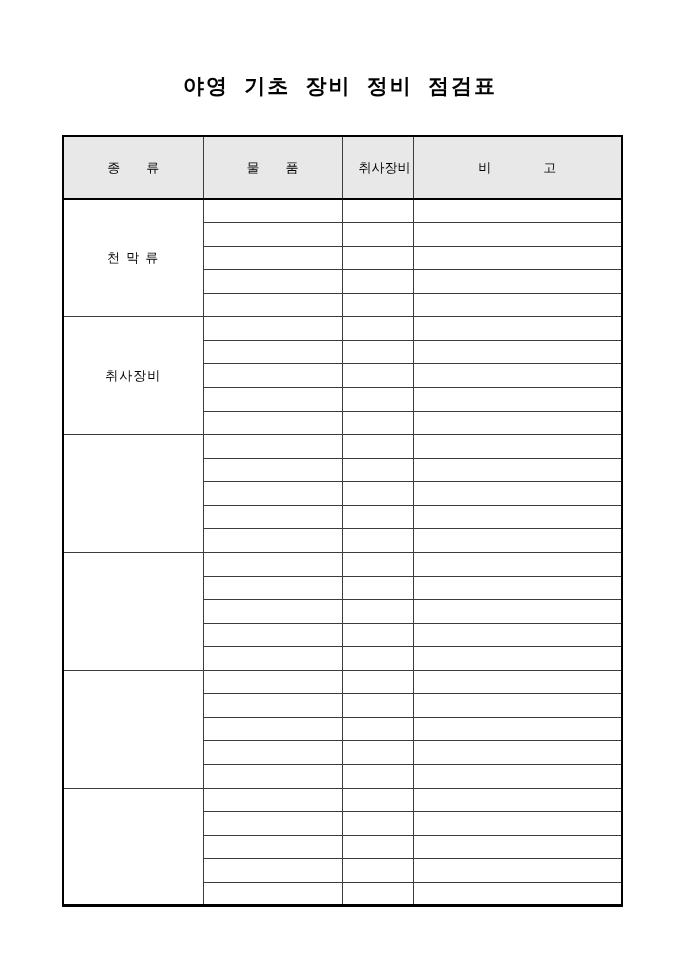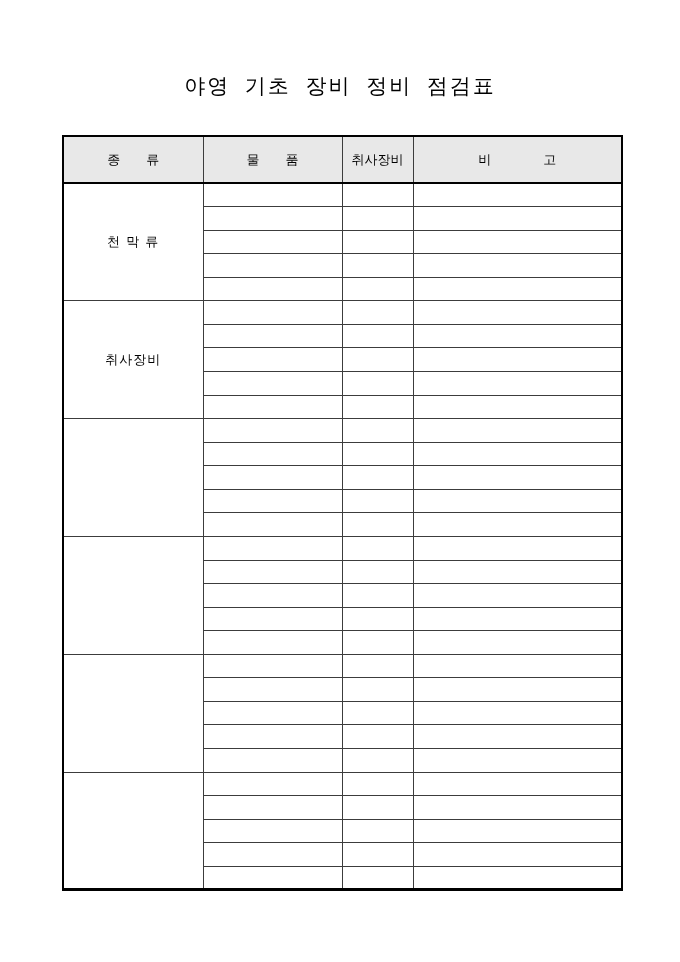--- a/index.html
+++ b/index.html
@@ -20,21 +20,21 @@
     background: #ffffff;
     overflow: hidden;
   }
   .doc-title {
     position: absolute;
     top: 72px;
     left: 0;
     width: 100%;
     text-align: center;
     font-family: "DejaVu Serif", "Liberation Serif", serif;
-    font-weight: normal;
+    font-weight: bold;
     font-size: 21px;
     letter-spacing: 2px;
     word-spacing: 6px;
     white-space: pre;
     color: #000;
   }
   table.checklist {
     position: absolute;
     left: 62px;
     top: 135px;
@@ -47,21 +47,21 @@
   table.checklist th {
     height: 29px;
     background: #e8e8e8;
     border: 1px solid #3c3c3c;
     border-bottom: 2px solid #000;
     font-weight: normal;
     font-size: 13px;
     text-align: center;
     vertical-align: middle;
     white-space: pre;
-    padding: 8px;
+    padding: 16px;
   }
   table.checklist td {
     border: 1px solid #3c3c3c;
     font-size: 13px;
     padding: 0 4px;
     vertical-align: middle;
   }
   table.checklist tbody tr {
     height: 23.57px;
   }

